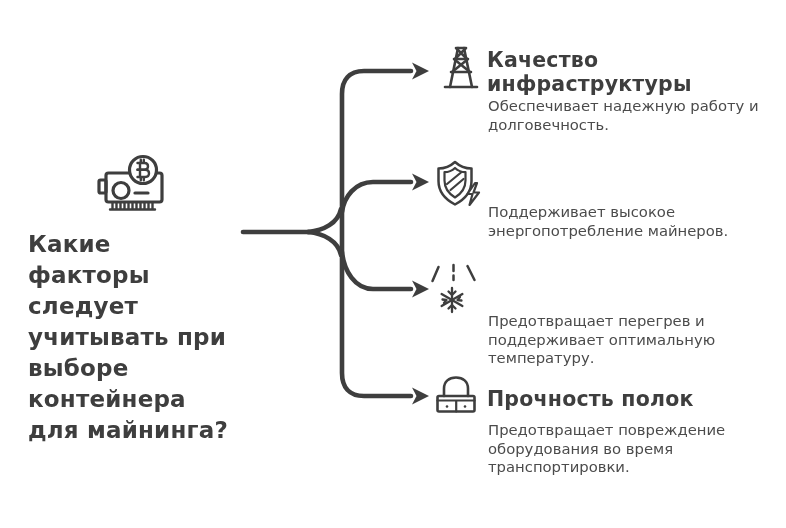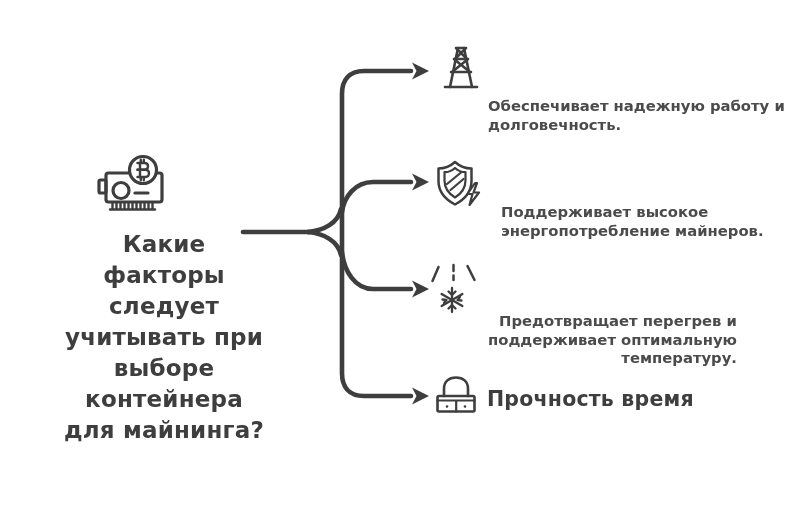--- a/index.html
+++ b/index.html
@@ -10,37 +10,36 @@
     color: var(--ink, #3e3e3e);
     position: relative;
     overflow: hidden;
   }
   .canvas { position: absolute; inset: 0; }
   svg { color: var(--ink, #3e3e3e); display: block; }
   .abs { position: absolute; }
 
   .question {
     left: 28px; top: 229px; width: 272px;
-    text-align: center;
     font-size: 23px; font-weight: 700;
     line-height: 31px;
     letter-spacing: 0.2px;
     white-space: pre-line;
     color: var(--ink, #3e3e3e);
   }
 
   .item-title {
     font-size: 20.5px; font-weight: 700;
     line-height: 24px;
     letter-spacing: 0.2px;
     white-space: pre-line;
     color: var(--ink, #3e3e3e);
   }
   .item-desc {
-    font-size: 14.8px; font-weight: 700;
+    font-size: 14.8px; font-weight: 400;
     line-height: 18.6px;
     white-space: pre-line;
     color: var(--desc, #4b4b4b);
   }
 
   .connector { left: 0; top: 0; pointer-events: none; }
   .connector path.line {
     fill: none;
     stroke: currentColor;
     stroke-width: 4.6;
@@ -109,55 +108,60 @@
   <svg class="abs icon" style="left:442px; top:44px;" width="38" height="46" viewBox="0 0 38 46" aria-hidden="true">
     <g fill="none" stroke="currentColor" stroke-width="2.6" stroke-linecap="round" stroke-linejoin="round">
       <path d="M3,43 H35"></path>
       <path d="M8,43 L16,4 M30,43 L22,4"></path>
       <path d="M14,4 H24"></path>
       <path d="M12,15 H26 M9,28 H29"></path>
       <path d="M14.5,4.5 L25,15 M23.5,4.5 L13,15"></path>
       <path d="M12.5,15.5 L28,28 M25.5,15.5 L10,28"></path>
     </g>
   </svg>
+  <div class="abs item-title" style="left:487px; top:48px;">Качество
+инфраструктуры</div>
   <div class="abs item-desc" style="left:488px; top:97px;">Обеспечивает надежную работу и
 долговечность.</div>
 
   <svg class="abs icon" style="left:433px; top:159px;" width="50" height="50" viewBox="0 0 50 50" aria-hidden="true">
     <g fill="none" stroke="currentColor" stroke-width="2.5" stroke-linecap="round" stroke-linejoin="round">
       <path d="M22,3 C17,7.5 11,9.5 5.5,9.5 V22 C5.5,33.5 12.5,40.5 22,45.5 C31.5,40.5 38.5,33.5 38.5,22 V9.5 C33,9.5 27,7.5 22,3 Z"></path>
       <path stroke-width="2.2" d="M22,9 C19,11.8 15,13.2 11.5,13.2 V21.5 C11.5,29.5 15.5,34.5 22,38.5 C28.5,34.5 32.5,29.5 32.5,21.5 V13.2 C29,13.2 25,11.8 22,9 Z"></path>
       <path stroke-width="2.2" d="M14,25 L28,13.5 M17.5,31 L30.5,20"></path>
       <path stroke-width="2.2" fill="#ffffff" d="M42,24 L34.5,35 H39.5 L36.5,46 L46,33.5 H40.5 L44,24 Z"></path>
     </g>
   </svg>
-  <div class="abs item-desc" style="left:488px; top:203px;margin-left:13px;">Поддерживает высокое
+  <div class="abs item-desc" style="left:488px; top:203px;">Поддерживает высокое
 энергопотребление майнеров.</div>
 
   <svg class="abs icon" style="left:429px; top:262px;" width="50" height="56" viewBox="0 0 50 56" aria-hidden="true">
     <g fill="none" stroke="currentColor" stroke-width="2.5" stroke-linecap="round" stroke-linejoin="round">
       <path d="M9.5,5 L3.5,19"></path>
       <path d="M24.5,3 V9 M24.5,13.5 V18"></path>
       <path d="M38.5,4 L45.5,18"></path>
       <g stroke-width="2.3">
         <path d="M23,26 V50"></path>
         <path d="M12.6,32 L33.4,44 M33.4,32 L12.6,44"></path>
         <path d="M19.5,29.5 L23,33 L26.5,29.5 M19.5,46.5 L23,43 L26.5,46.5"></path>
         <path d="M13.5,37.5 L17.5,38 L15,41 M32.5,38.5 L28.5,38 L31,35"></path>
       </g>
     </g>
   </svg>
-  <div class="abs item-desc" style="left:488px; top:312px;text-align:right;">Предотвращает перегрев и
+  <div class="abs item-desc" style="left:488px; top:312px;">Предотвращает перегрев и
 поддерживает оптимальную
 температуру.</div>
 
   <svg class="abs icon" style="left:433px; top:375px;" width="46" height="44" viewBox="0 0 46 44" aria-hidden="true">
     <g fill="none" stroke="currentColor" stroke-width="2.6" stroke-linecap="round" stroke-linejoin="round">
       <path d="M11,21 V13.5 C11,6.5 16,2.5 23,2.5 C30,2.5 35,6.5 35,13.5 V21"></path>
       <rect x="4.5" y="21" width="37" height="15.5" rx="1.5"></rect>
       <path stroke-width="2.2" d="M4.5,25.5 H41.5 M23.2,25.5 V36.5"></path>
       <circle cx="14" cy="31.5" r="1.3" fill="currentColor" stroke="none"></circle>
       <circle cx="32" cy="31.5" r="1.3" fill="currentColor" stroke="none"></circle>
     </g>
   </svg>
-  <div class="abs item-title" style="left:487px; top:387px;">Прочность время</div>
+  <div class="abs item-title" style="left:487px; top:387px;">Прочность полок</div>
+  <div class="abs item-desc" style="left:488px; top:421px;">Предотвращает повреждение
+оборудования во время
+транспортировки.</div>
 
 </div>
 
 </body></html>

